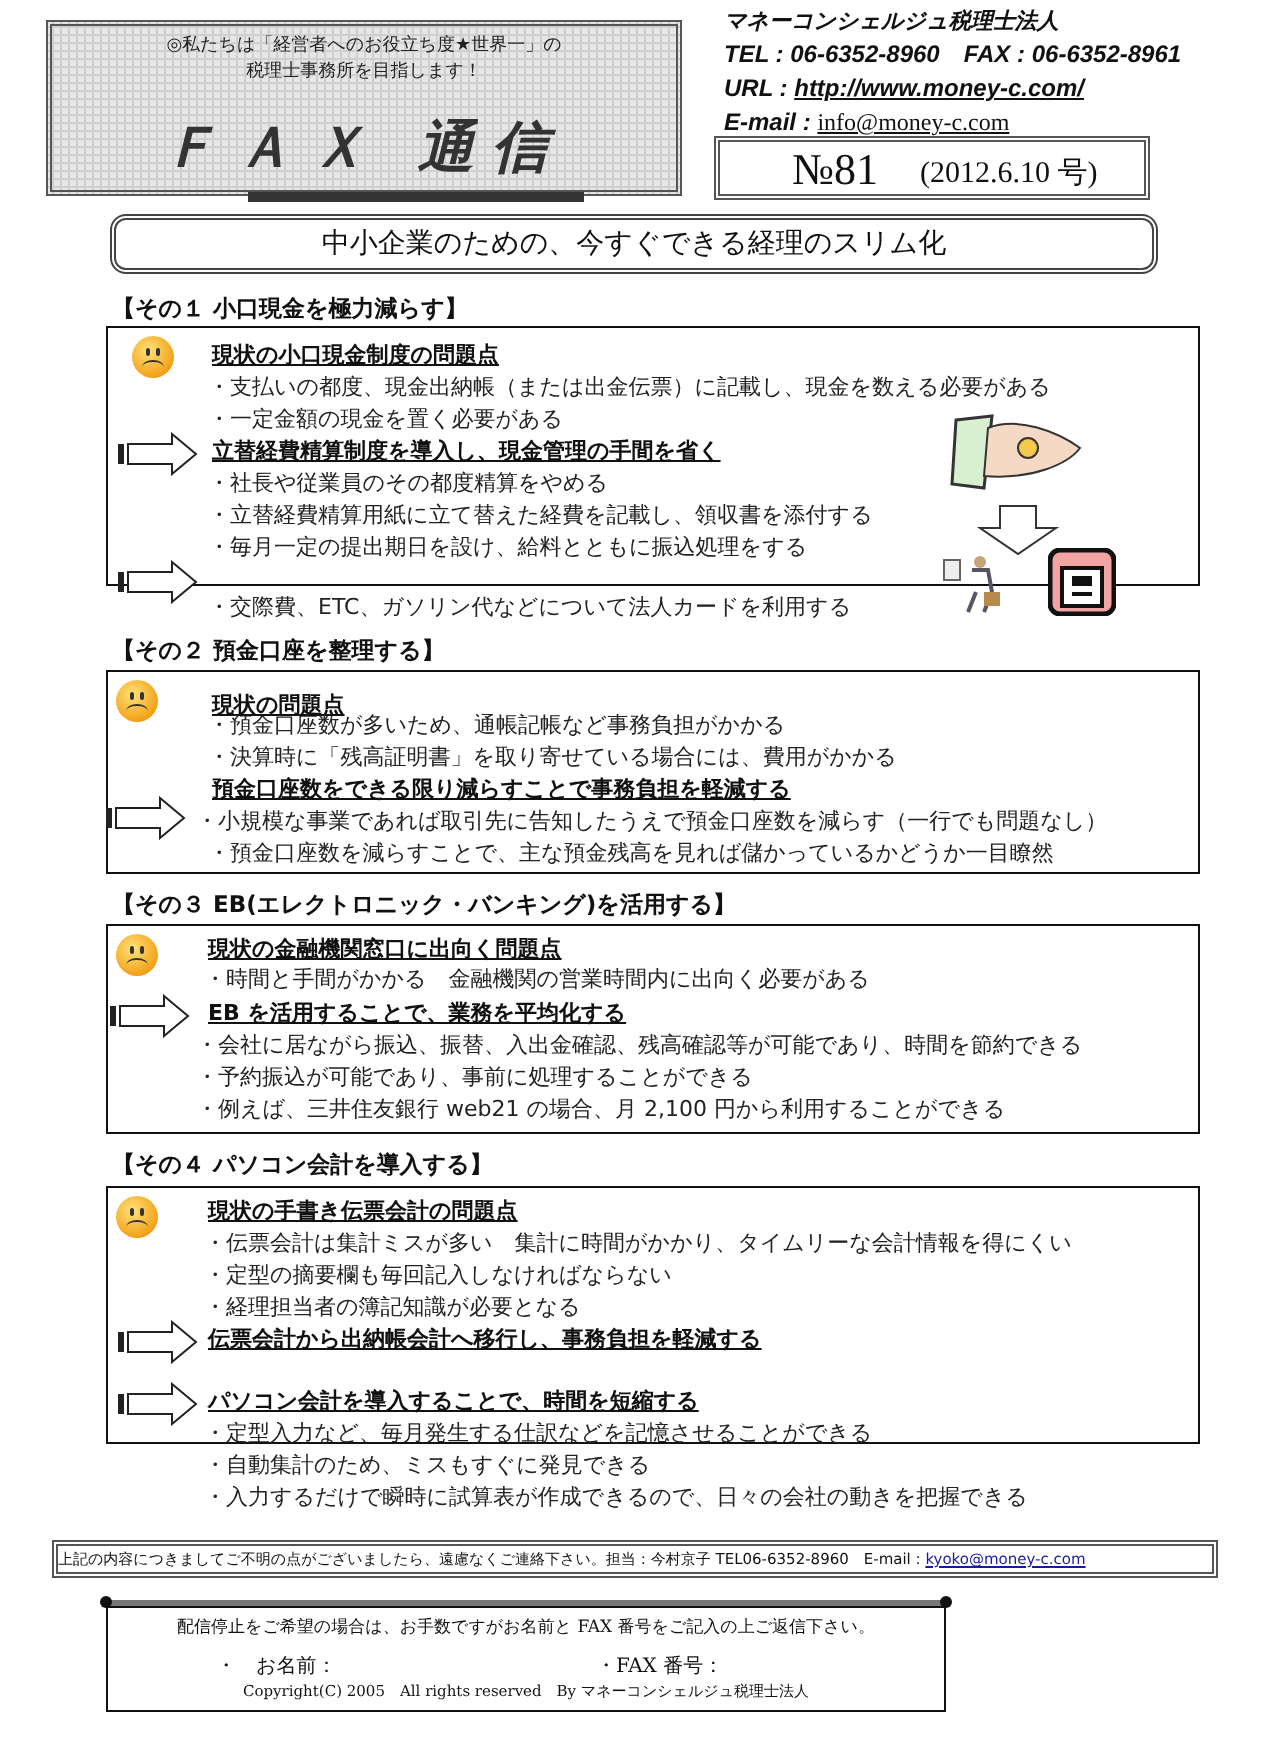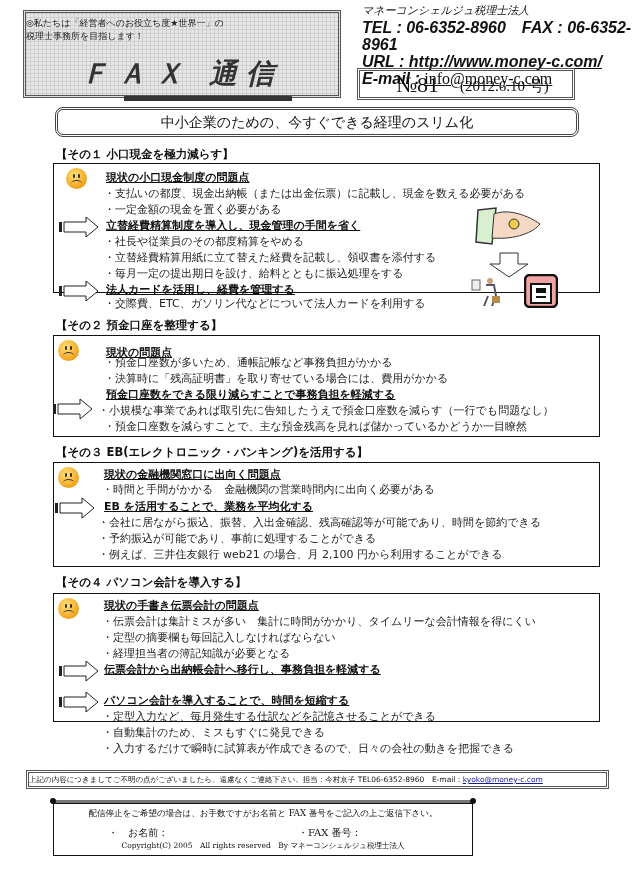--- a/index.html
+++ b/index.html
@@ -8,31 +8,31 @@
   .abs { position:absolute; }
 
   
   .hdr-box { left:23px; top:10px; width:318px; height:88px;
              border:3px double #555; box-sizing:border-box;
              background-color:#e6e6e6;
              background-image:
                linear-gradient(#cfcfcf 1px, transparent 1px),
                linear-gradient(90deg, #cfcfcf 1px, transparent 1px);
              background-size:4px 4px; }
-  .hdr-slogan { position:absolute; top:4px; left:0; right:0; text-align:left;
+  .hdr-slogan { position:absolute; top:4px; left:0; right:0; text-align:center;
                 font-size:9px; line-height:13px; font-family:"DejaVu Sans",sans-serif; color:#222; }
   .hdr-title { position:absolute; top:42px; left:0; right:0; text-align:center;
                font-family:"Liberation Sans",sans-serif; font-weight:bold; font-style:italic;
                font-size:28px; letter-spacing:9px; color:#333; }
   .hdr-underline { position:absolute; left:98px; top:83px; width:168px; height:5px; background:#333; }
 
   
   .co-lines { left:362px; top:2px; font-family:"Liberation Sans",sans-serif; font-style:italic; color:#111; }
-  .co-lines div { font-size:16px; line-height:17px; font-weight:bold; }
-  .co-lines .co-name { font-family:"DejaVu Sans",sans-serif; font-weight:normal; font-size:11px; }
+  .co-lines div { font-size:12px; line-height:17px; font-weight:bold; }
+  .co-lines .co-name { font-family:"DejaVu Sans",sans-serif; font-weight:bold; font-size:11px; }
   .co-lines .lnk { text-decoration:underline; font-weight:bold; }
   .co-lines .em { font-family:"Liberation Serif",serif; font-style:normal; font-weight:normal; text-decoration:underline; }
   .issue-box { left:357px; top:68px; width:218px; height:32px; border:3px double #555; box-sizing:border-box;
                font-family:"Liberation Serif",serif; }
   .issue-no { position:absolute; left:36px; top:1px; font-size:22px; }
   .issue-date { position:absolute; left:100px; top:6px; font-size:15px; }
 
   
   .main-title { left:55px; top:107px; width:524px; height:30px; border:3px double #444; border-radius:8px;
                 box-sizing:border-box; text-align:center; font-family:"DejaVu Sans",sans-serif; font-size:14px; line-height:24px; }
@@ -99,21 +99,20 @@
       <path d="M6 6 H28 V1 L40 11 L28 21 V16 H6 Z" fill="#fff" stroke="#222" stroke-width="1"></path>
     </svg>
   <div class="line head" style="left:52px;top:54px">立替経費精算制度を導入し、現金管理の手間を省く</div>
   <div class="line bullet" style="left:50px;top:70px">・社長や従業員のその都度精算をやめる</div>
   <div class="line bullet" style="left:50px;top:86px">・立替経費精算用紙に立て替えた経費を記載し、領収書を添付する</div>
   <div class="line bullet" style="left:50px;top:102px">・毎月一定の提出期日を設け、給料とともに振込処理をする</div>
   <svg class="arrow" style="left:4px;top:116px" viewBox="0 0 44 22">
       <rect x="1" y="6" width="3" height="10" fill="#222"></rect>
       <path d="M6 6 H28 V1 L40 11 L28 21 V16 H6 Z" fill="#fff" stroke="#222" stroke-width="1"></path>
     </svg>
-  <div class="line head" style="left:52px;top:118px">法人カードを活用し、経費を管理する</div>
   <div class="line bullet" style="left:50px;top:132px">・交際費、ETC、ガソリン代などについて法人カードを利用する</div>
 
   <svg style="position:absolute;left:420px;top:42px" width="70" height="42" viewBox="0 0 70 42">
     <path d="M4 4 L22 2 L18 38 L2 36 Z" fill="#d8f0d0" stroke="#333" stroke-width="1.5"></path>
     <path d="M20 8 C35 2 55 10 66 18 C60 26 42 34 18 32 Z" fill="#f6d9c4" stroke="#333" stroke-width="1"></path>
     <circle cx="40" cy="18" r="5" fill="#f2c94c" stroke="#333" stroke-width="1"></circle>
   </svg>
   <svg style="position:absolute;left:434px;top:88px" width="42" height="26" viewBox="0 0 42 26">
       <path d="M12 1 H30 V12 H40 L21 25 L2 12 H12 Z" fill="#fff" stroke="#333" stroke-width="1"></path>
     </svg>

